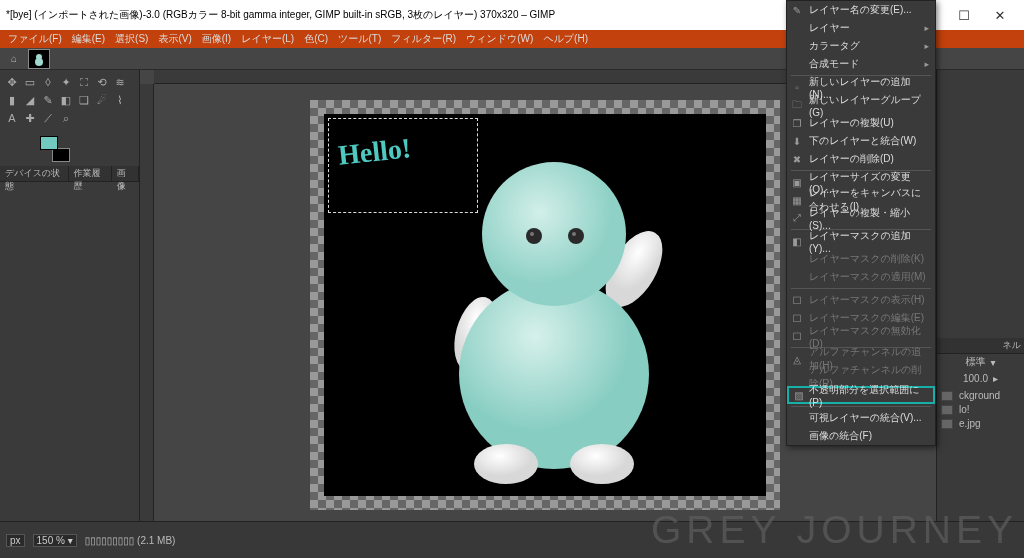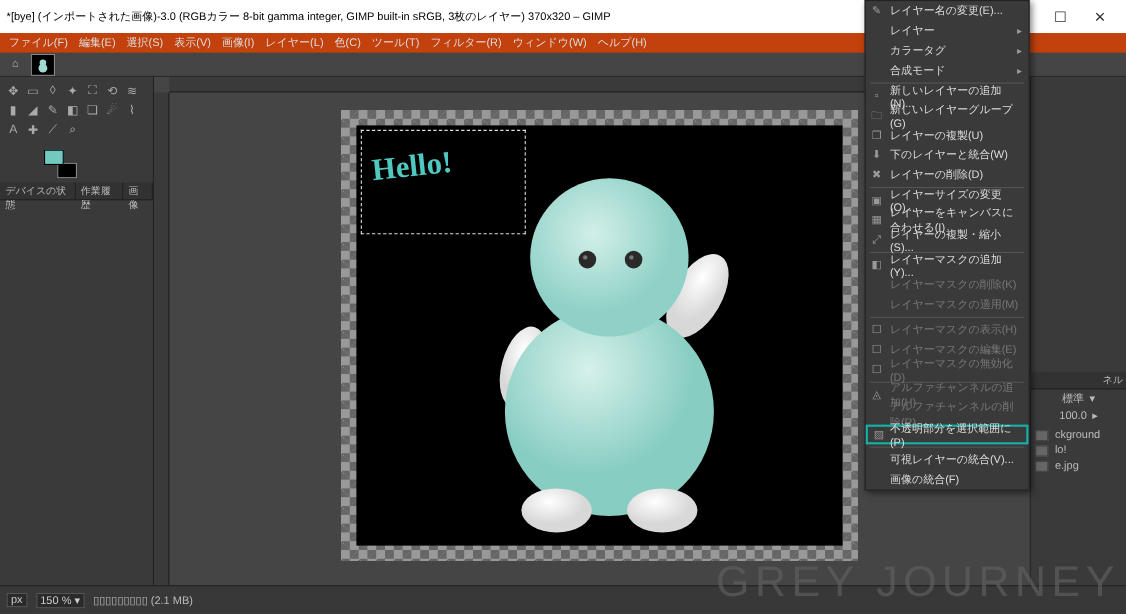--- a/index.html
+++ b/index.html
@@ -36,21 +36,21 @@
 .rplist{flex:1;padding:2px}
 .rpitem{display:flex;align-items:flex-end;padding:1px 2px;gap:6px;height:14px;font-size:9px;color:#bbb}
 .rpthumb{width:12px;height:10px;background:#666;border:1px solid #444}
 .ctxmenu{position:absolute;top:0;right:88px;width:150px;background:#3a3a3a;border:1px solid #222;box-shadow:2px 2px 6px rgba(0,0,0,.5);z-index:50}
 .ctxitem{display:flex;align-items:center;padding:3px 8px 3px 22px;height:18px;font-size:10px;color:#ddd;position:relative}
 .ctxitem.sub::after{content:"▸";position:absolute;right:6px;font-size:9px;color:#999}
 .ctxitem.dis{color:#777}
 .ctxitem.hl{border:2px solid #17b0a8;padding:1px 6px 1px 20px}
 .ctxsep{height:1px;background:#555;margin:2px 4px}
 .ctxicon{position:absolute;left:4px;width:12px;text-align:center;color:#999;font-size:10px}
-.statusbar{height:26px;background:#383838;border-top:1px solid #222;display:flex;align-items:center;padding:0 6px;gap:8px;font-size:10px;color:#bbb;position:absolute;bottom:0;left:0;right:0}
+.statusbar{height:37px;background:#383838;border-top:1px solid #222;display:flex;align-items:center;padding:0 6px;gap:8px;font-size:10px;color:#bbb;position:absolute;bottom:0;left:0;right:0}
 .watermark{position:absolute;right:6px;bottom:6px;font-size:39px;color:#5e5e5e;font-weight:300;letter-spacing:5px;font-family:"Arial Narrow",sans-serif;opacity:.7;z-index:1}
 .zoomsel{background:#2a2a2a;border:1px solid #555;padding:0 3px;color:#ccc}
 </style>
 </head>
 <body>
 
 <div class="titlebar">
   <span>*[bye] (インポートされた画像)-3.0 (RGBカラー 8-bit gamma integer, GIMP built-in sRGB, 3枚のレイヤー) 370x320 – GIMP</span>
   <div class="titlebar-spacer"></div>
   <div class="winbtn">─</div>

